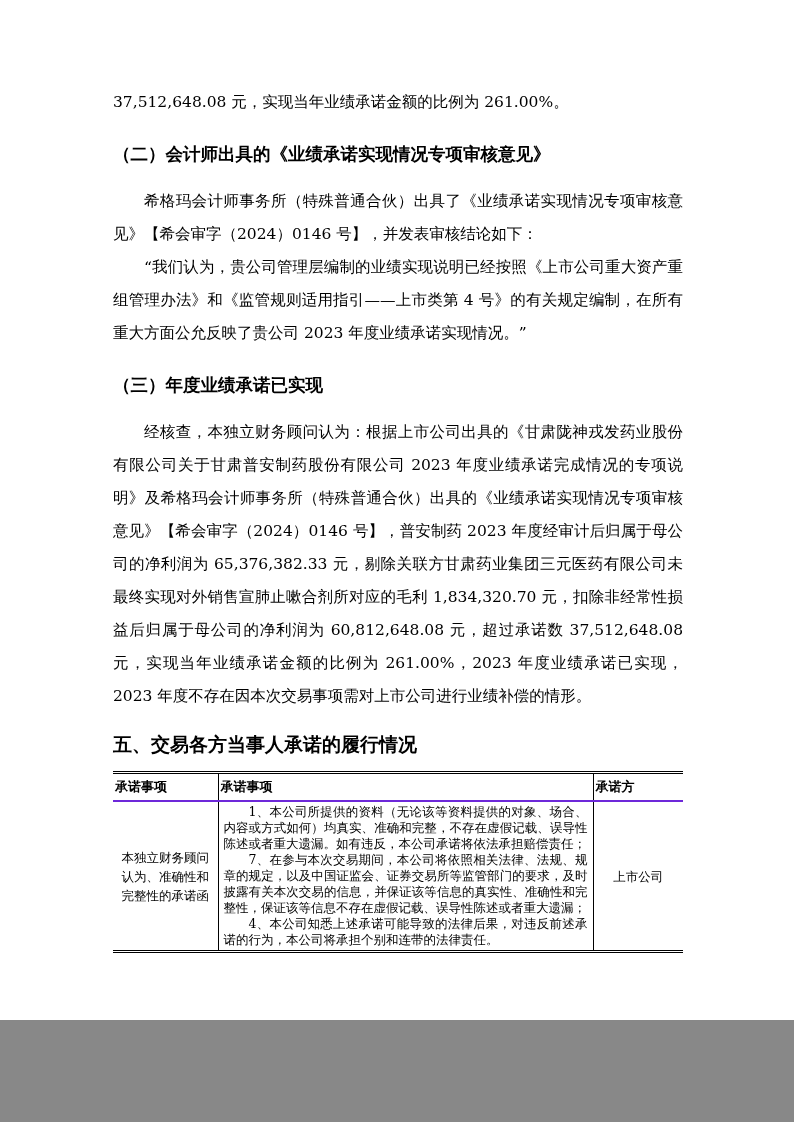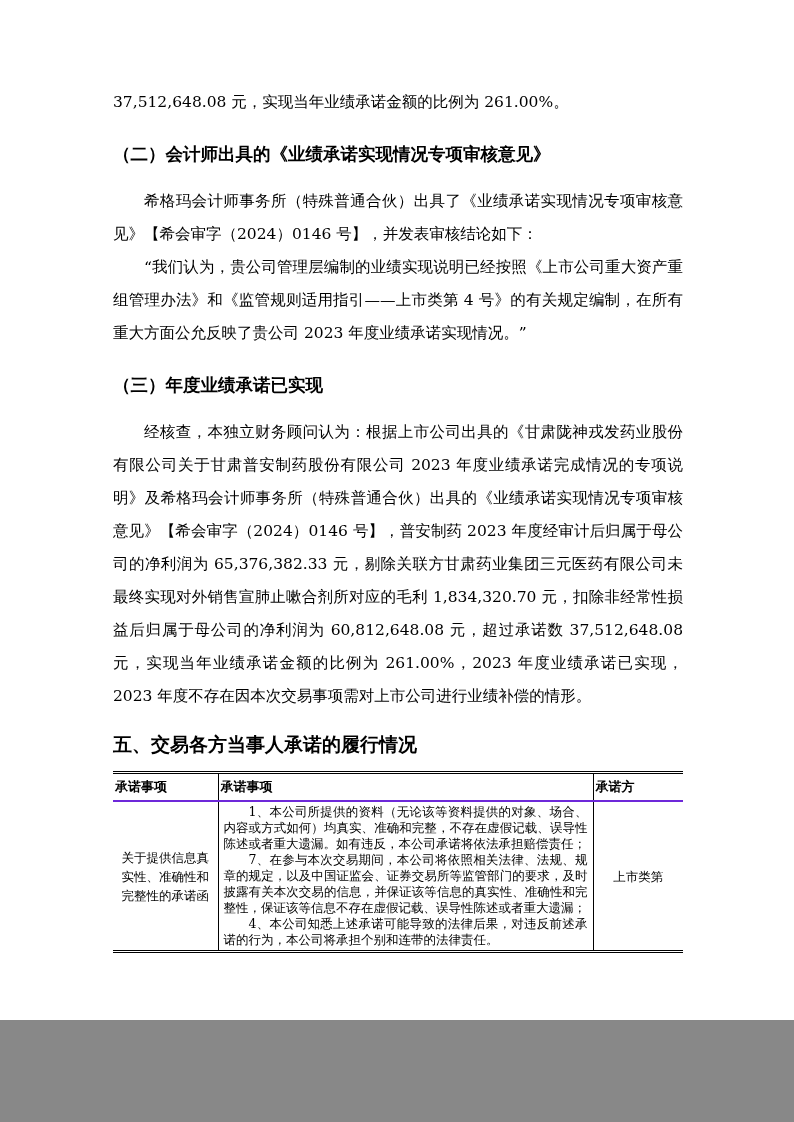--- a/index.html
+++ b/index.html
@@ -115,27 +115,27 @@
       </colgroup>
       <thead>
         <tr>
           <th>承诺事项</th>
           <th>承诺事项</th>
           <th>承诺方</th>
         </tr>
       </thead>
       <tbody>
         <tr>
-          <td class="cell-item">关于提供信息真实性、准确性和完整性的承诺函</td>
+          <td class="cell-item">本独立财务顾问认为、准确性和完整性的承诺函</td>
           <td class="cell-content">
             <p>1、本公司所提供的资料（无论该等资料提供的对象、场合、内容或方式如何）均真实、准确和完整，不存在虚假记载、误导性陈述或者重大遗漏。如有违反，本公司承诺将依法承担赔偿责任；</p>
             <p>7、在参与本次交易期间，本公司将依照相关法律、法规、规章的规定，以及中国证监会、证券交易所等监管部门的要求，及时披露有关本次交易的信息，并保证该等信息的真实性、准确性和完整性，保证该等信息不存在虚假记载、误导性陈述或者重大遗漏；</p>
             <p>4、本公司知悉上述承诺可能导致的法律后果，对违反前述承诺的行为，本公司将承担个别和连带的法律责任。</p>
           </td>
-          <td class="cell-party">上市类第</td>
+          <td class="cell-party">上市公司</td>
         </tr>
       </tbody>
     </table>
 
   </div>
 
   <div class="page-number">11</div>
 </div>
 
 </body></html>

